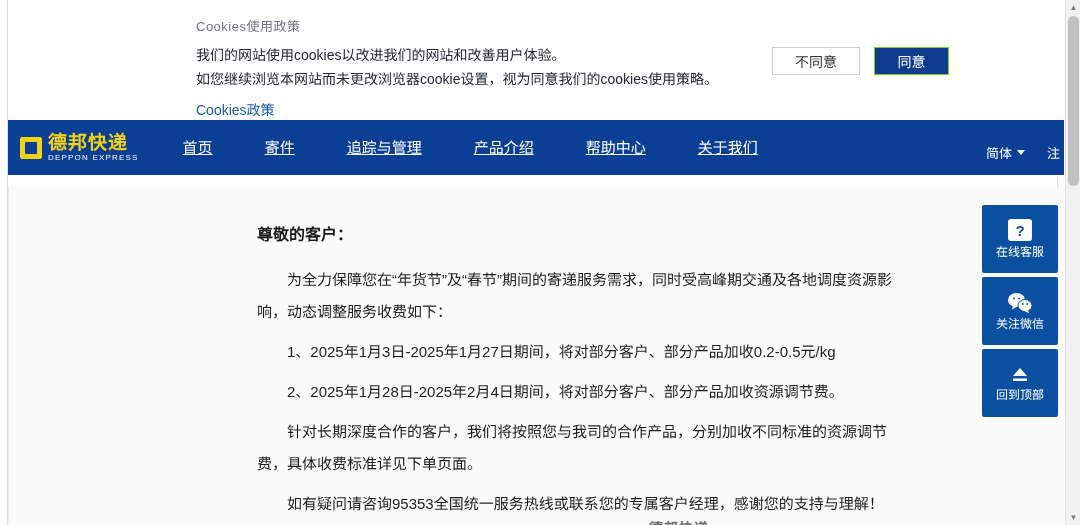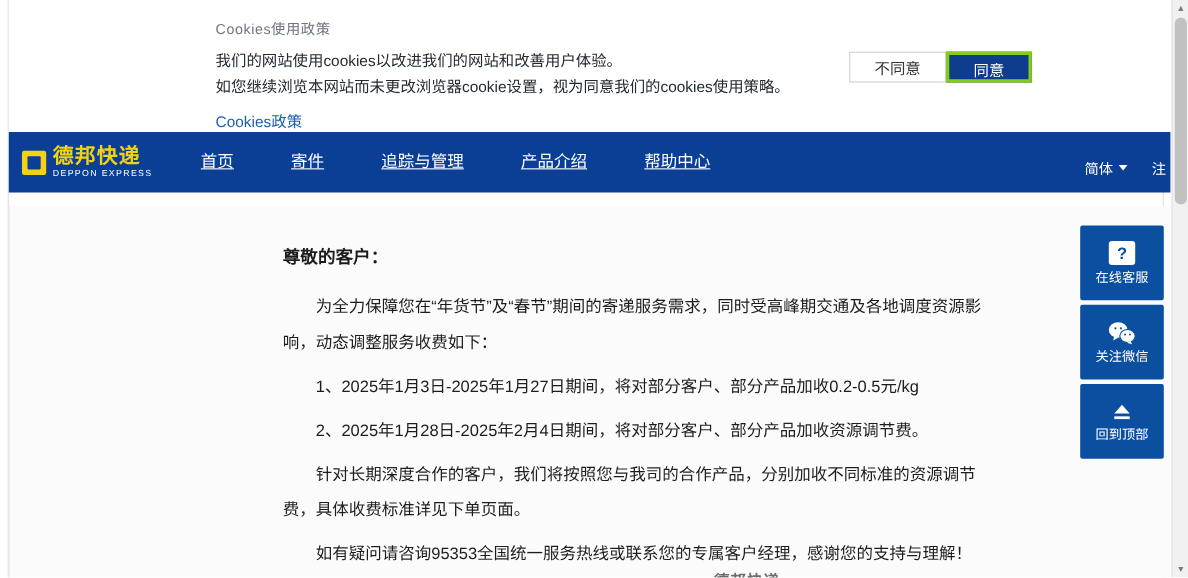--- a/index.html
+++ b/index.html
@@ -68,40 +68,40 @@
     font-size: 14px;
     color: #1c5fb0;
     text-decoration: none;
     border-bottom: 1px solid transparent;
   }
   .cookie-buttons {
     position: absolute;
     top: 47px;
     left: 764px;
     display: flex;
-    gap: 0;
+    gap: 14px;
   }
   .btn {
     font-size: 14px;
     padding: 0 22px;
     height: 28px;
     line-height: 28px;
     box-sizing: border-box;
     cursor: pointer;
     font-family: "Liberation Sans", sans-serif;
   }
   .btn-decline {
     background: #ffffff;
     color: #333333;
     border: 1px solid #cfcfcf;
   }
   .btn-accept {
     background: #0d3d8c;
     color: #ffffff;
-    border: 3px solid #84cc16;
+    border: 1px solid #84cc16;
     min-width: 75px;
     text-align: center;
   }
 
   
   .navbar {
     position: absolute;
     left: 8px;
     top: 120px;
     width: 1056px;
@@ -345,20 +345,21 @@
         <div class="logo-text-cn">德邦快递</div>
         <div class="logo-text-en">DEPPON EXPRESS</div>
       </div>
     </div>
     <div class="nav-items">
       <div class="nav-item">首页</div>
       <div class="nav-item">寄件</div>
       <div class="nav-item">追踪与管理</div>
       <div class="nav-item">产品介绍</div>
       <div class="nav-item">帮助中心</div>
+      <div class="nav-item">关于我们</div>
     </div>
     <div class="nav-right">
       <div class="lang">
         <span>简体</span>
         <span class="chevron"></span>
       </div>
       <div class="nav-auth">注</div>
     </div>
   </div>
 

